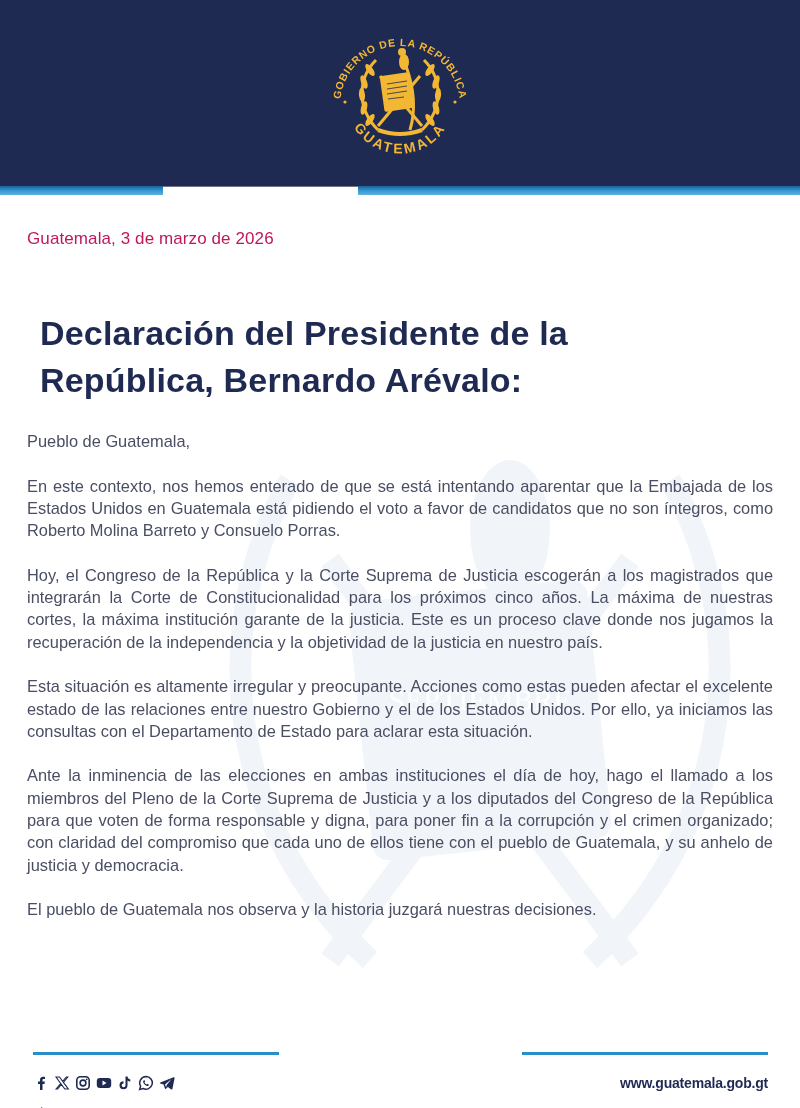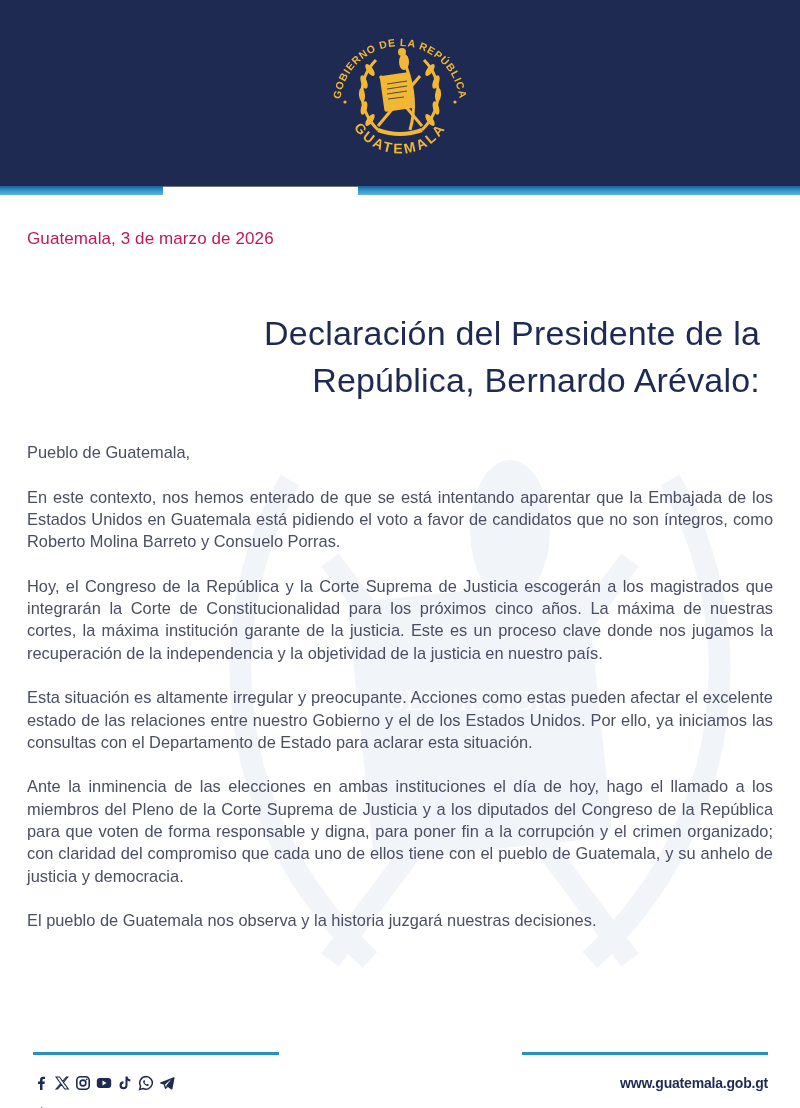--- a/index.html
+++ b/index.html
@@ -32,31 +32,31 @@
     opacity: 0.06; pointer-events: none;
   }
 
   .date {
     position: absolute; left: 27px; top: 229px;
     font-size: 17px; color: #be185d; letter-spacing: 0.1px;
   }
 
   .title {
     position: absolute; left: 40px; top: 310px; width: 720px;
-    text-align: right; color: #1f2a52;
-    font-weight: normal; font-size: 34px; line-height: 47px;
+    text-align: left; color: #1f2a52;
+    font-weight: bold; font-size: 34px; line-height: 47px;
     letter-spacing: 0.2px;
   }
 
   .body-text {
     position: absolute; left: 27px; top: 430px; width: 746px;
     color: #4a4e63; font-size: 16.4px; line-height: 22.3px;
     text-align: justify;
   }
-  .body-text p { margin-bottom: 22.3px; margin-top: 11px; }
+  .body-text p { margin-bottom: 22.3px; }
   .body-text p.salutation { margin-bottom: 22.3px; }
 
   .footer-line-left {
     position: absolute; left: 33px; top: 1052px; width: 246px; height: 3px;
     background: #2a8fc7;
   }
   .footer-line-right {
     position: absolute; left: 522px; top: 1052px; width: 246px; height: 3px;
     background: #2a8fc7;
   }

